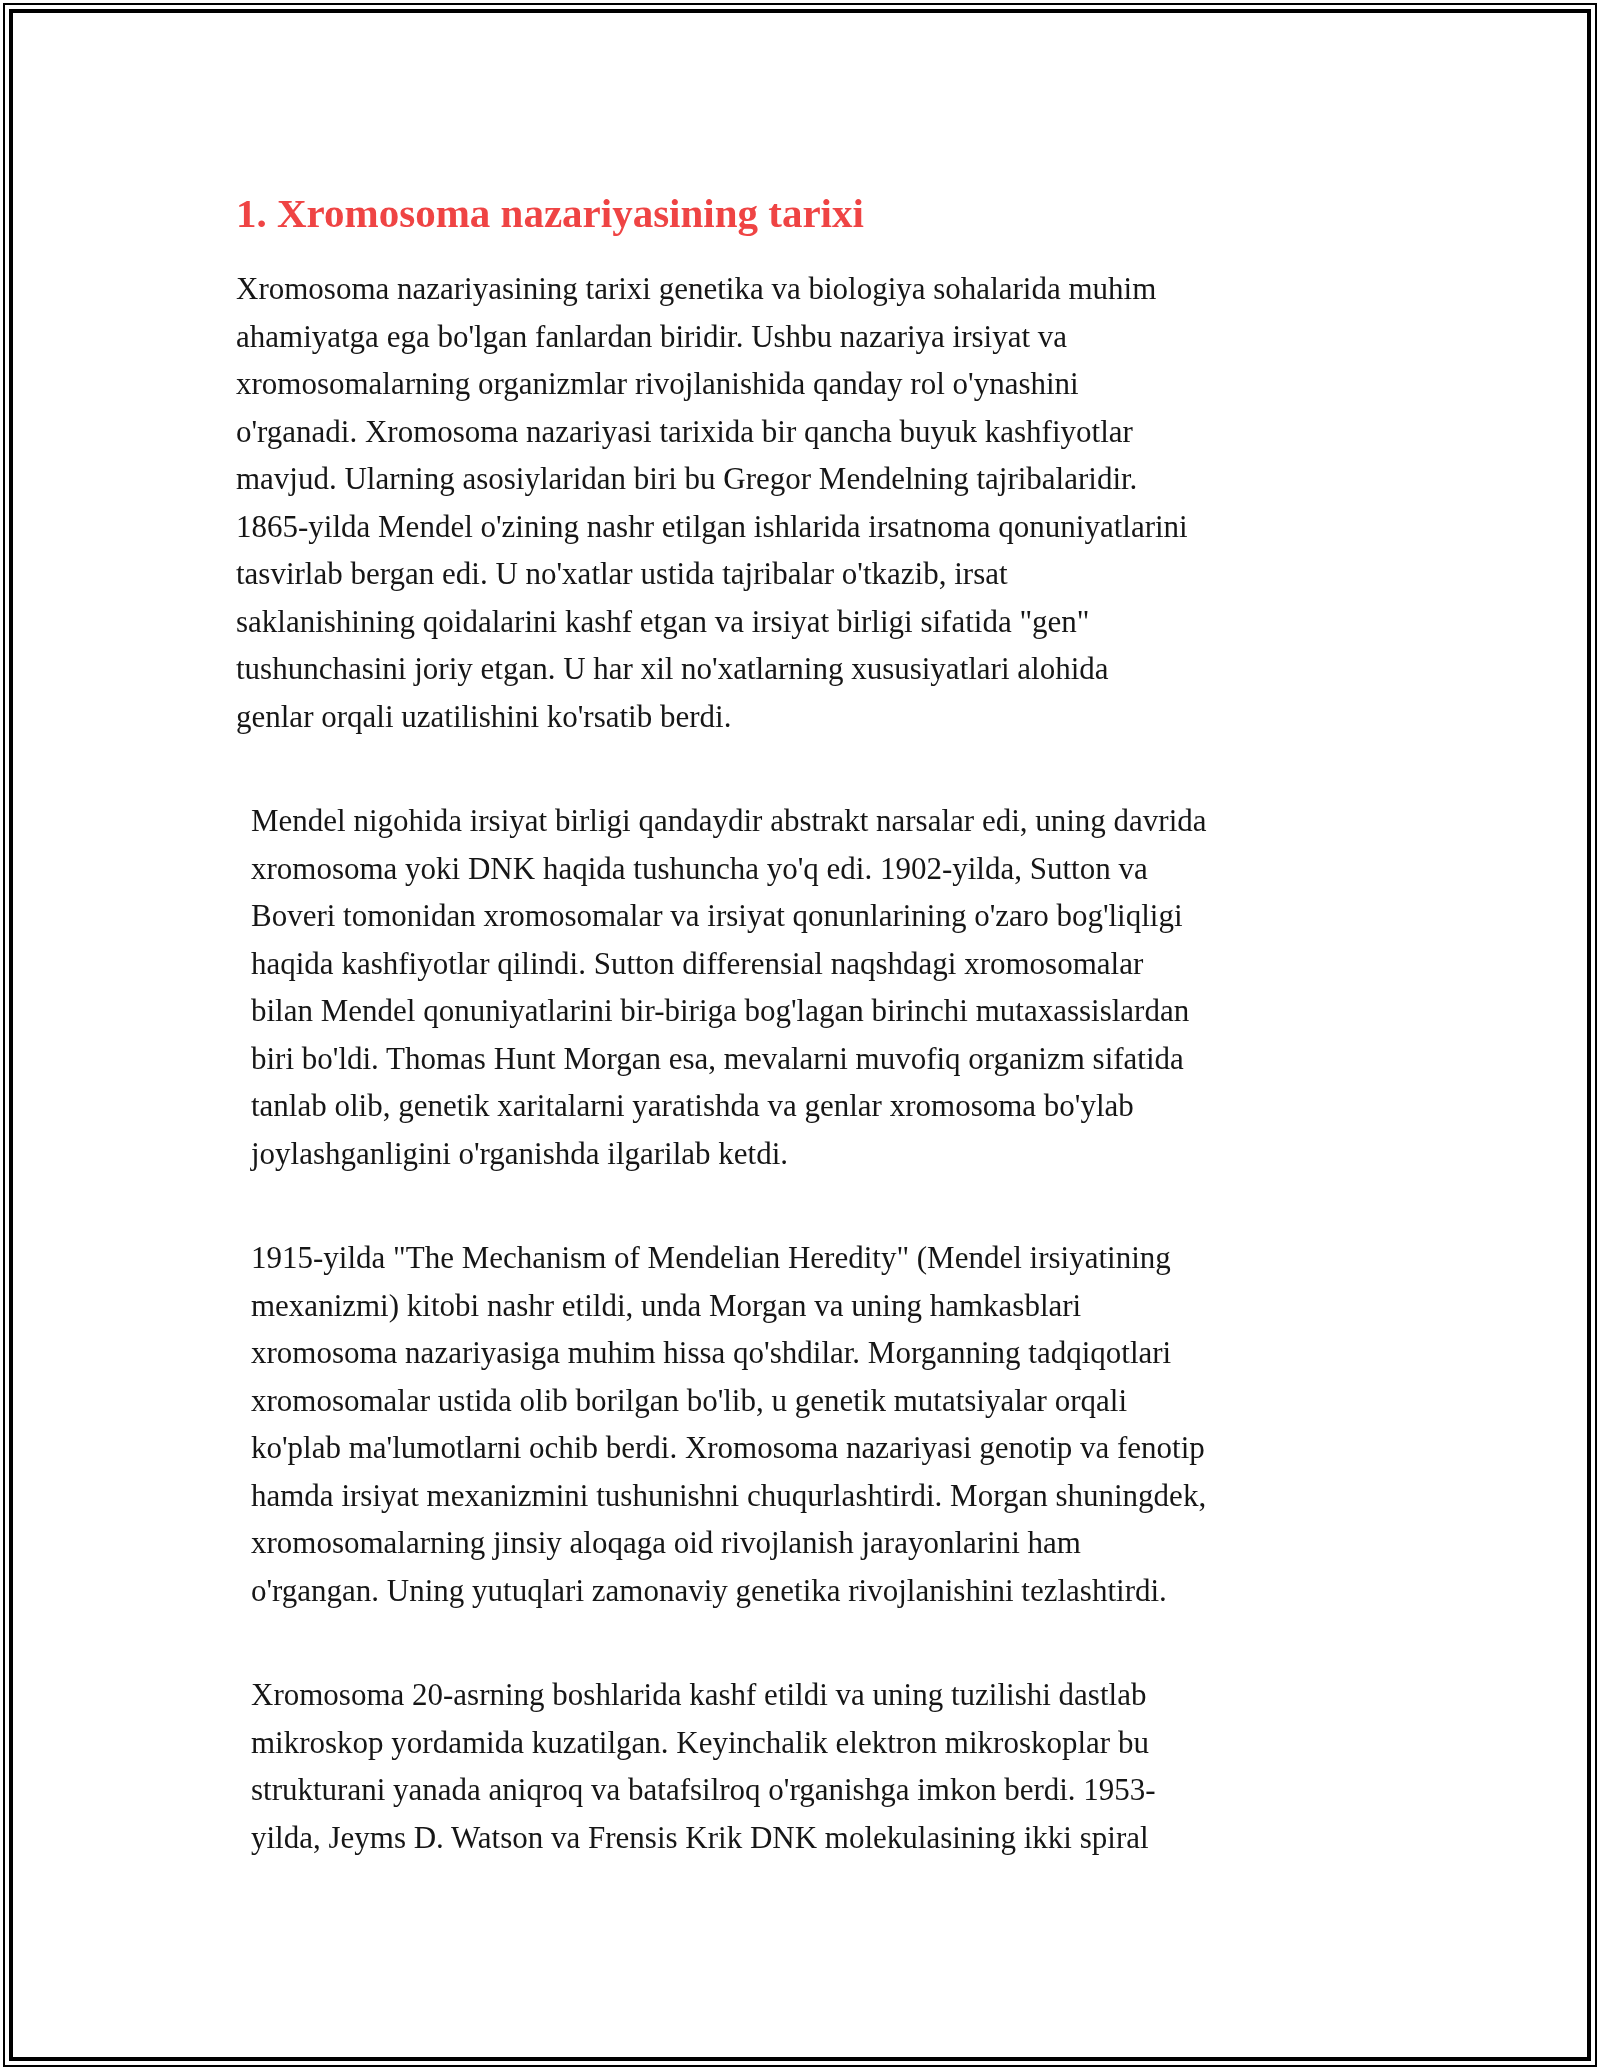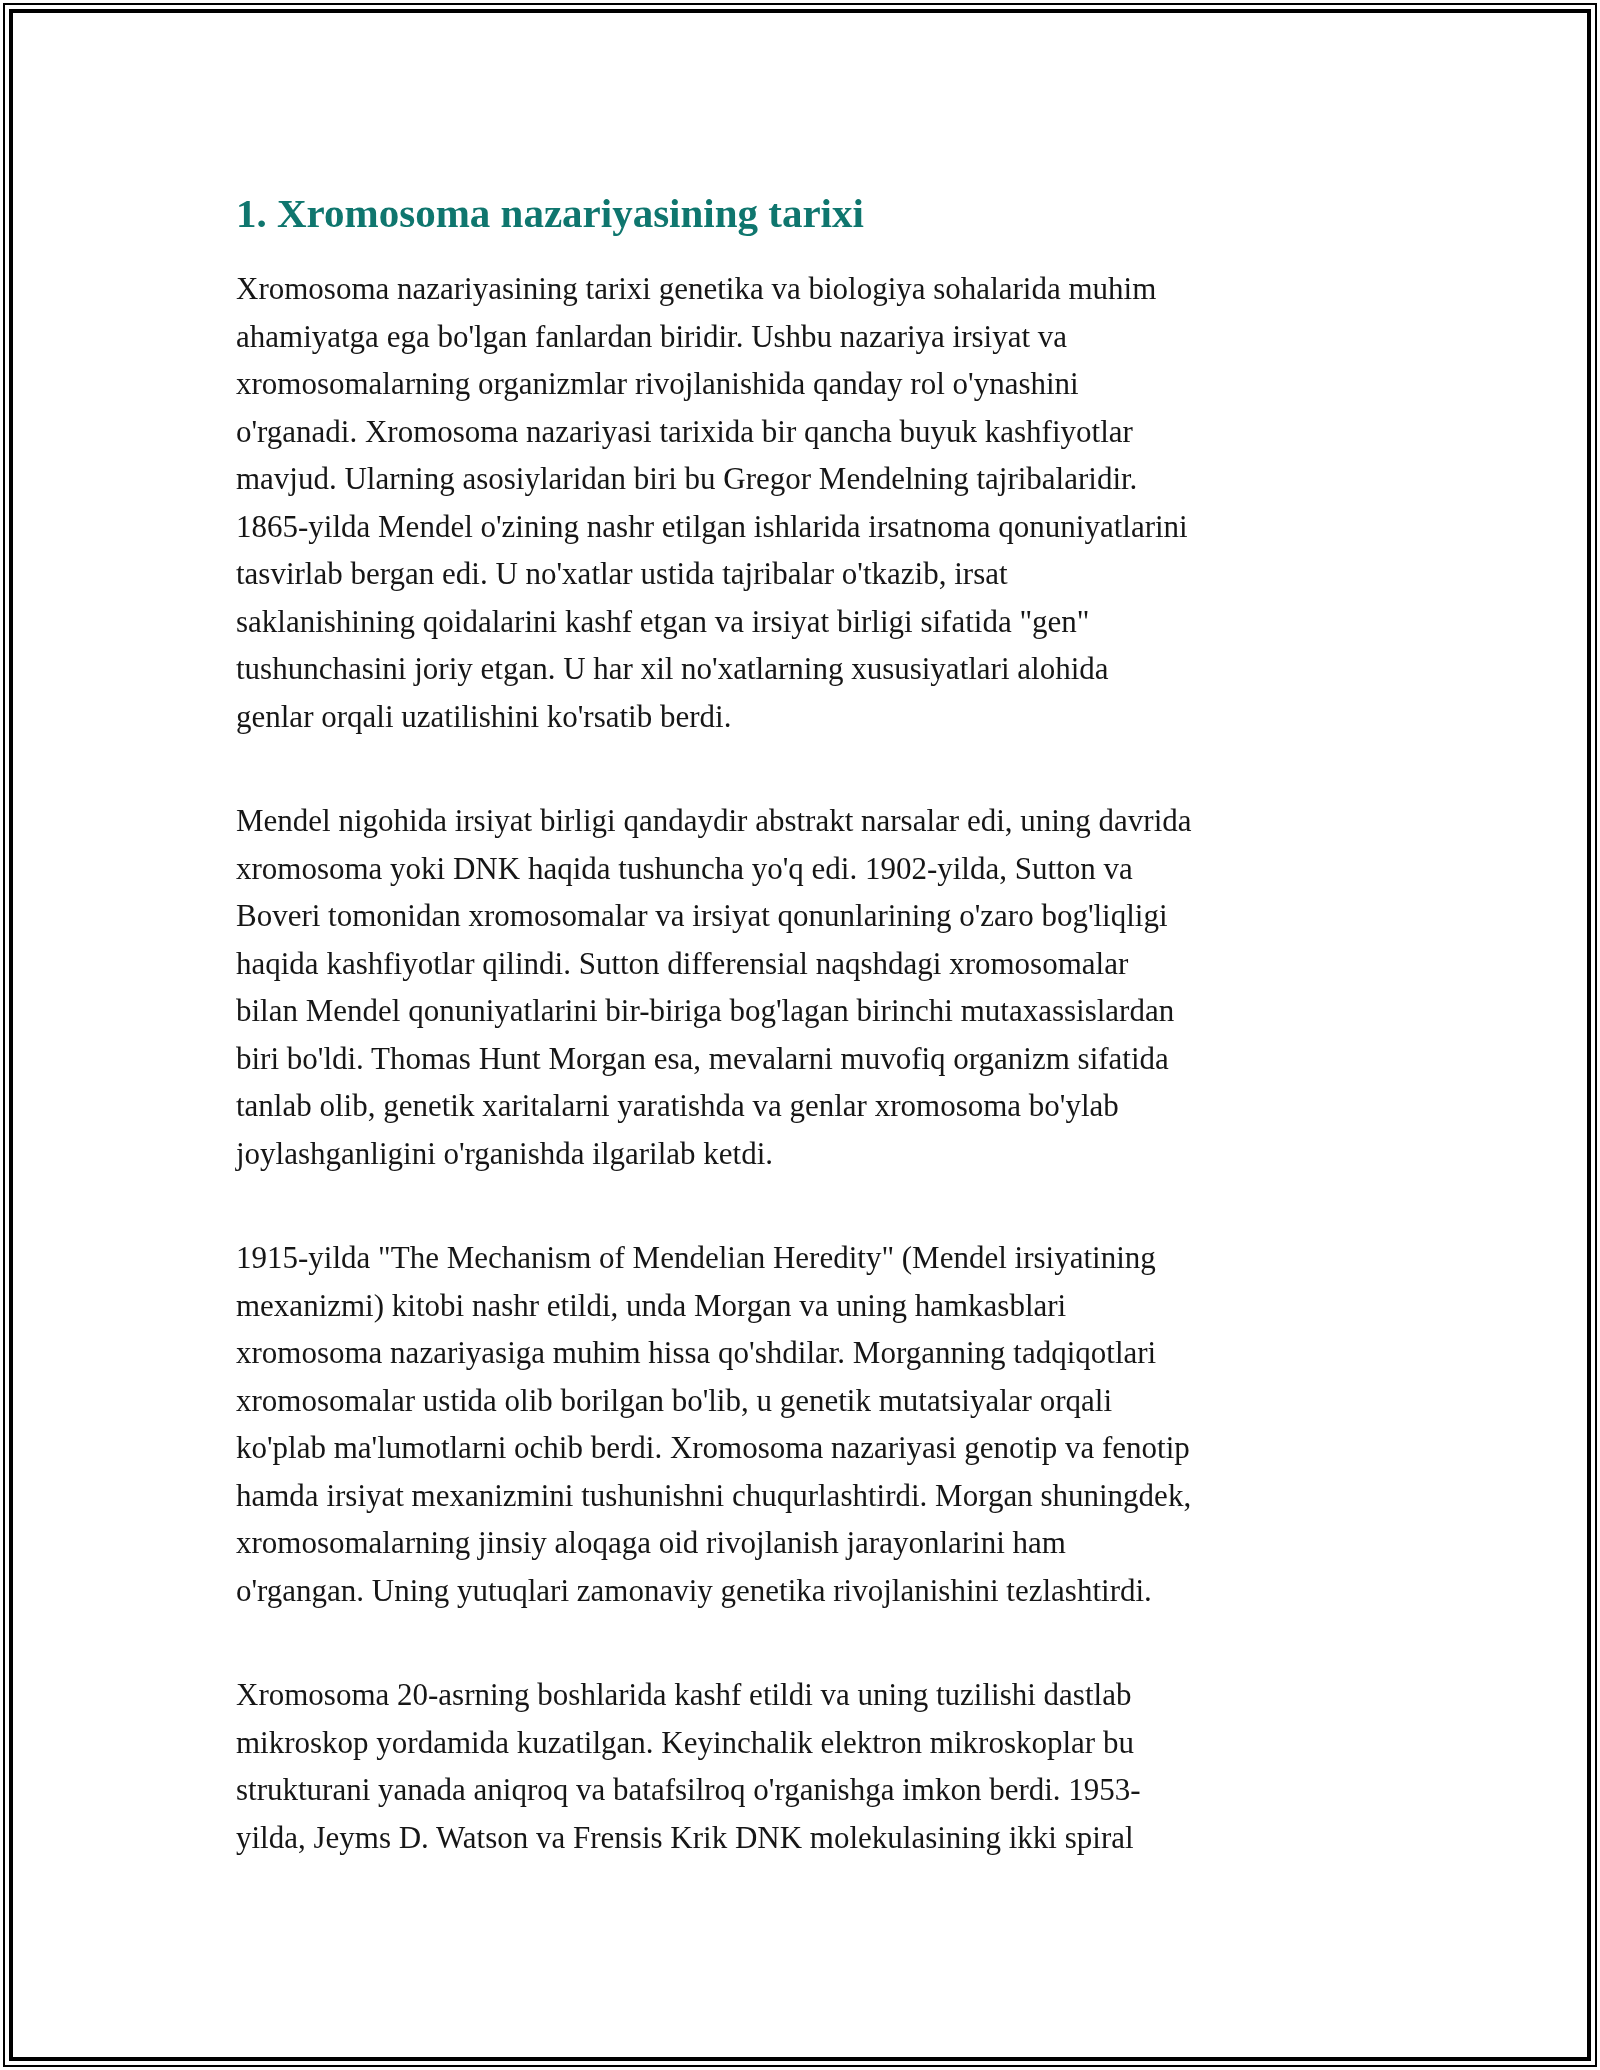--- a/index.html
+++ b/index.html
@@ -35,31 +35,32 @@
     position: absolute;
     top: 13px; left: 13px; right: 13px; bottom: 13px;
     padding: 0 150px 0 223px;
     overflow: hidden;
   }
   .doc-title {
     margin: 176px 0 27px 0;
     font-size: 41px;
     line-height: 49px;
     font-weight: 700;
-    color: #0f766e;
+    color: #ef4444;
   }
   .para {
     margin: 0;
     font-size: 31px;
     line-height: 47.5px;
     color: #161616;
     white-space: pre-line;
   }
   .para + .para {
     margin-top: 57px;
+    margin-left: 15px;
   }
 </style>
 </head>
 <body>
 
 <div class="page">
   <div class="frame-outer"></div>
   <div class="frame-inner"></div>
   <div class="content">
     <h1 class="doc-title">1. Xromosoma nazariyasining tarixi</h1>

